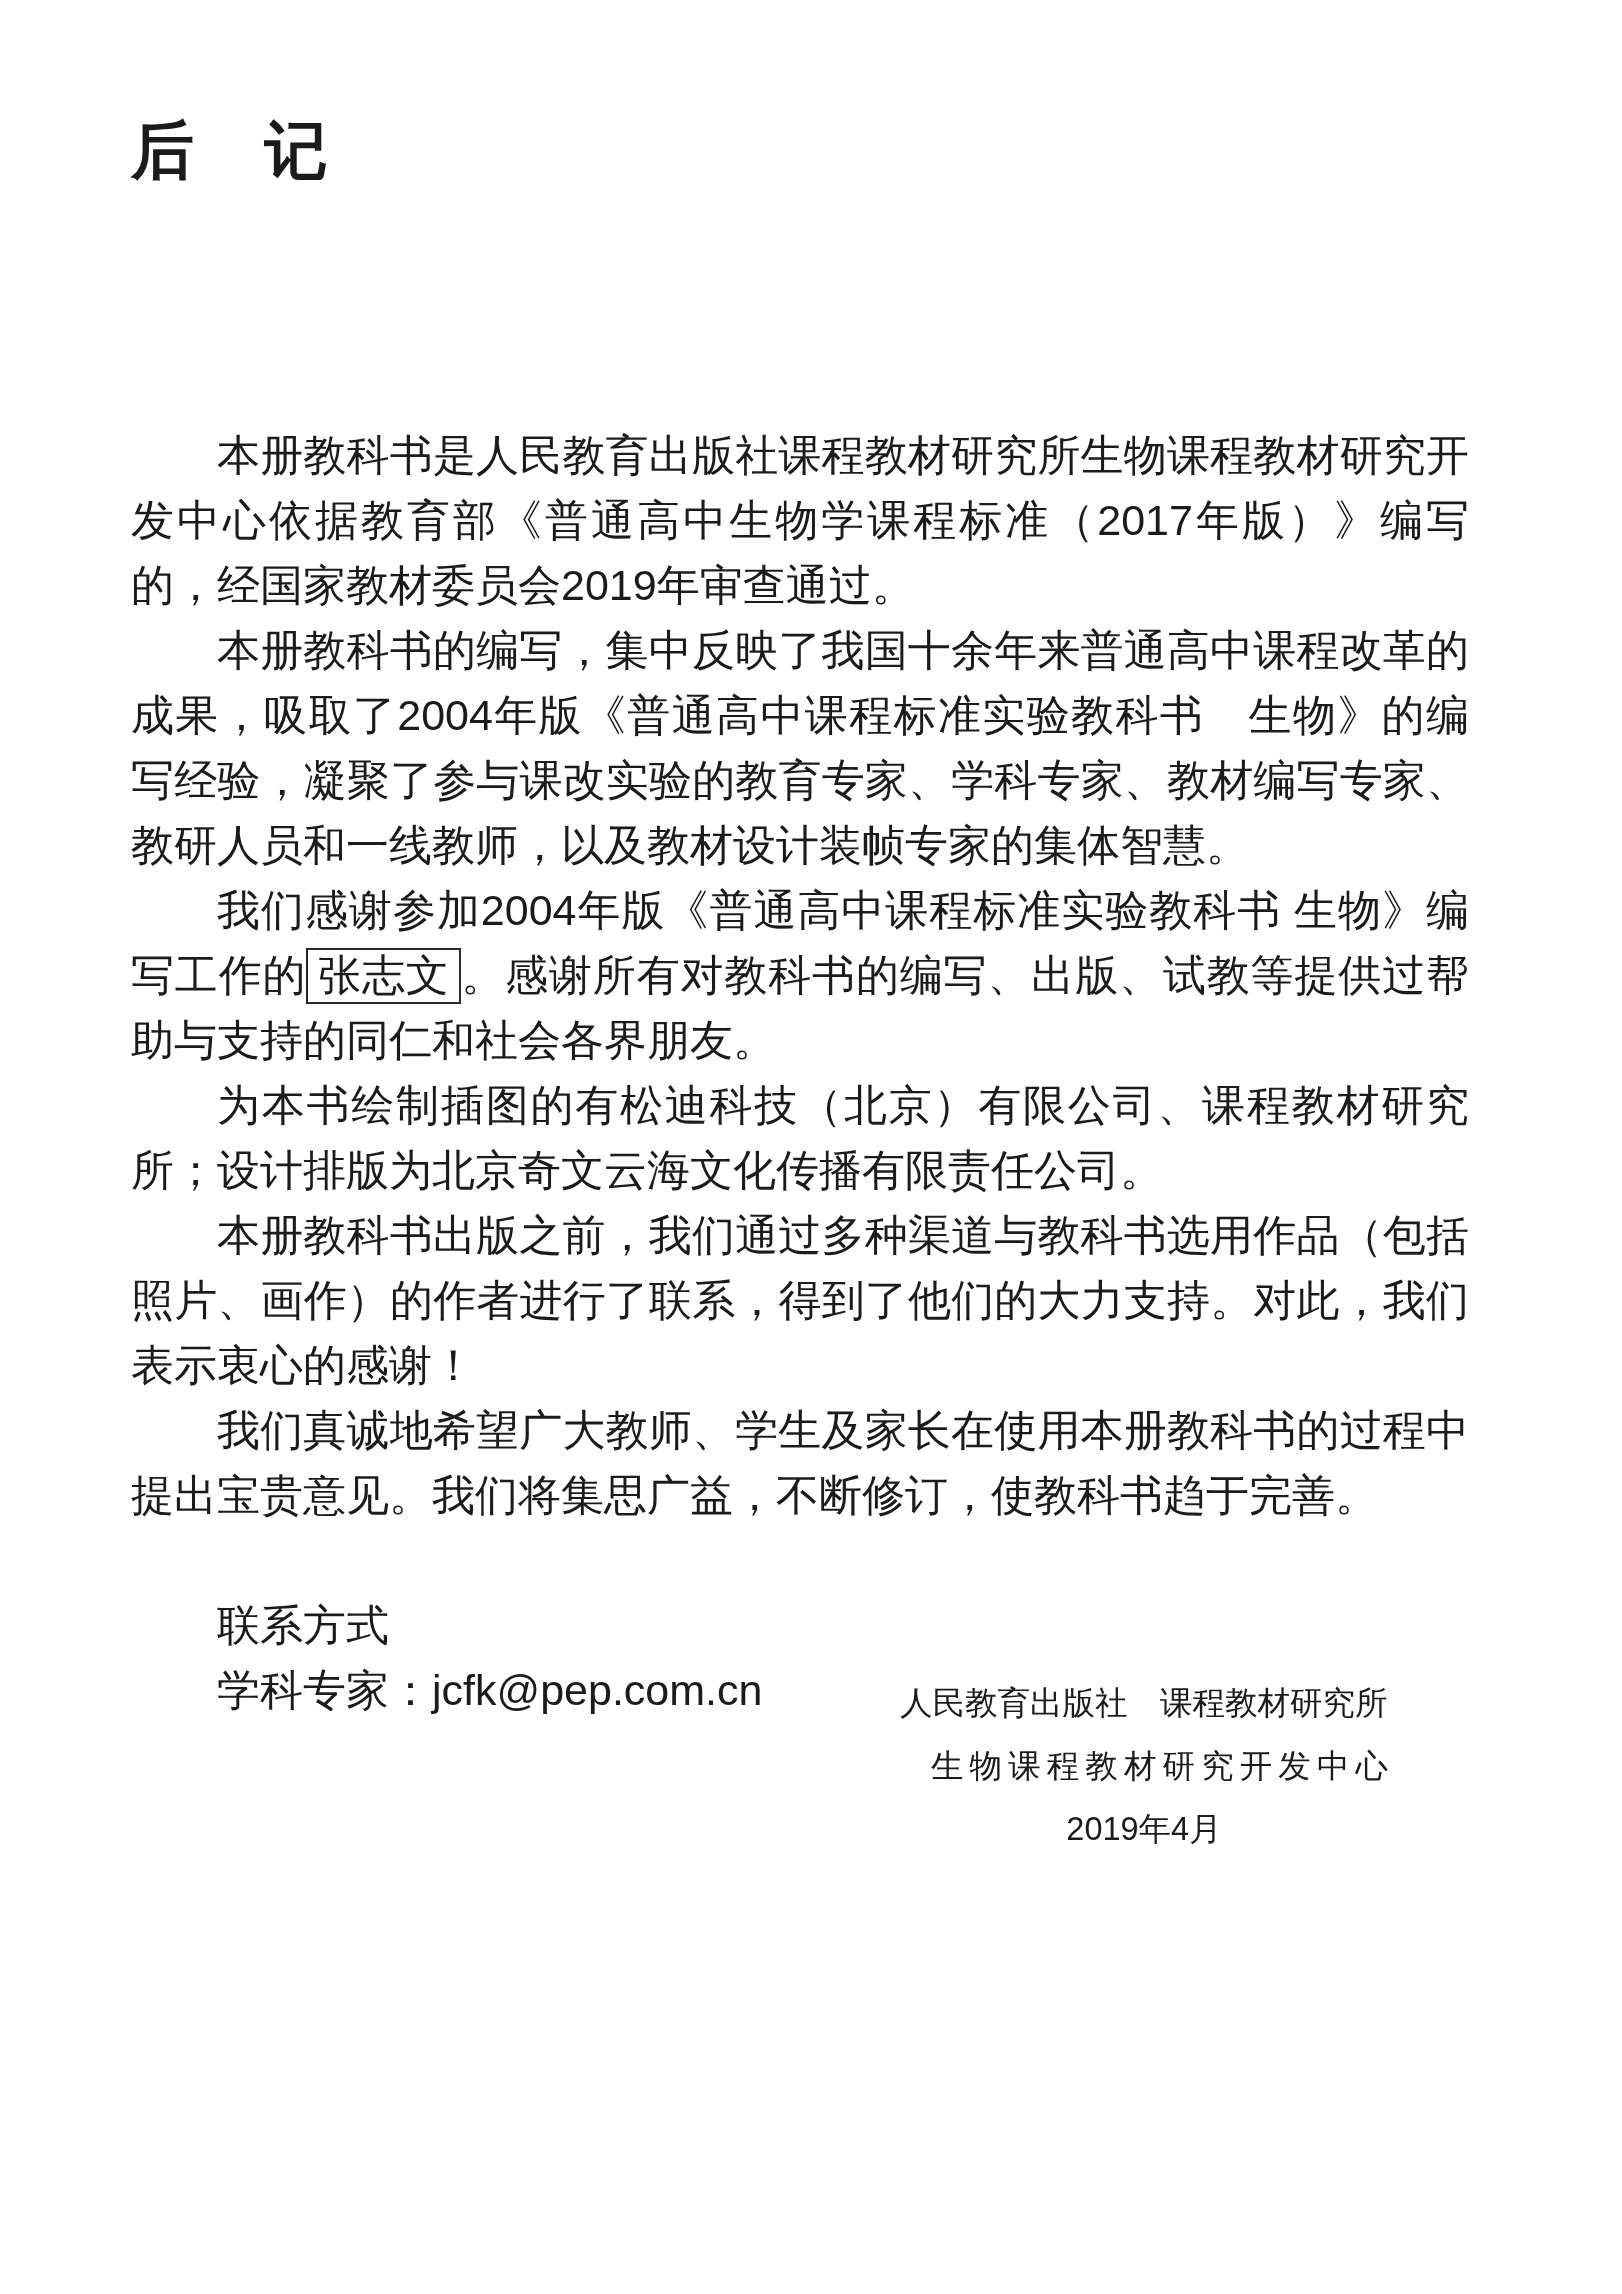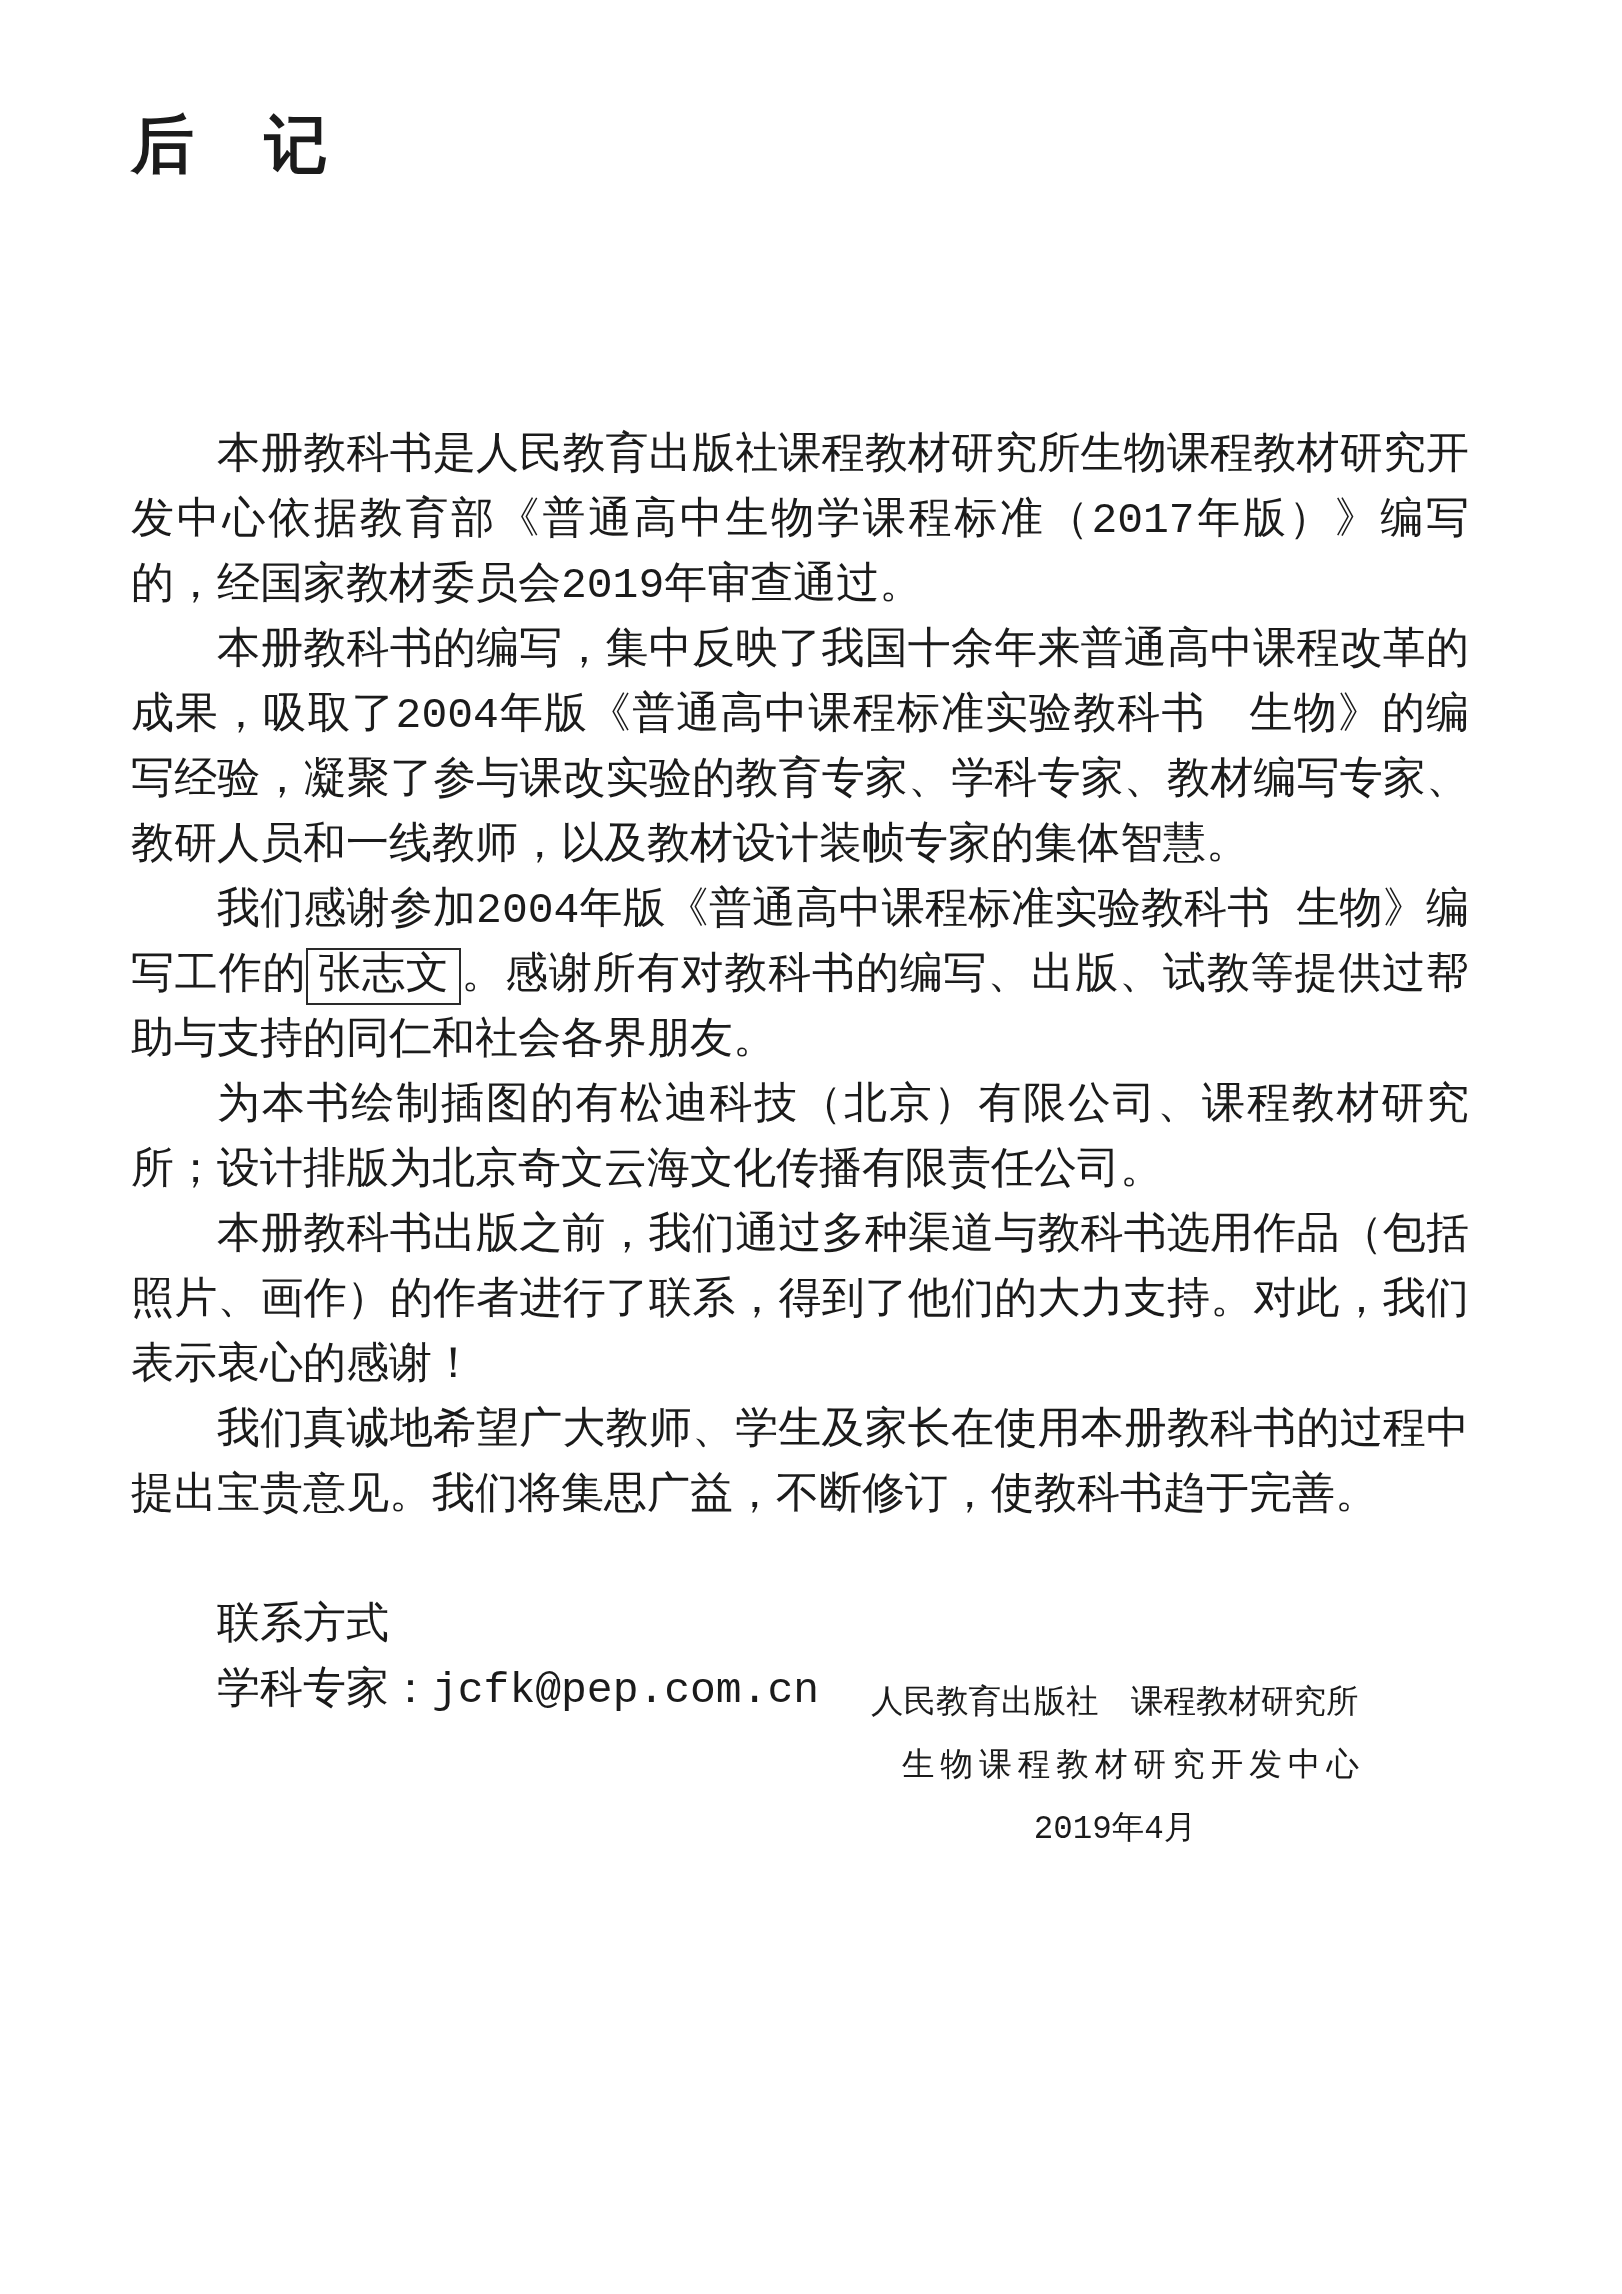--- a/index.html
+++ b/index.html
@@ -6,21 +6,21 @@
     margin: 0;
     padding: 0;
     background: #ffffff;
   }
   .page {
     position: relative;
     width: 1622px;
     height: 2294px;
     background: #ffffff;
     color: #1b1b1b;
-    font-family: Liberation Mono, monospace;
+    font-family: Liberation Sans, sans-serif;
     overflow: hidden;
   }
   .page-title {
     position: absolute;
     left: 131px;
     top: 107px;
     margin: 0;
     font-size: 63px;
     font-weight: 700;
     line-height: 86px;
@@ -46,21 +46,21 @@
     white-space: nowrap;
   }
   .contact {
     margin-top: 65px;
   }
   .contact-line {
     text-indent: 2em;
   }
   .signature {
     position: absolute;
-    left: 871px;
+    left: 900px;
     top: 1672px;
     width: 488px;
     font-size: 32.5px;
     line-height: 63px;
   }
   .sig-line1 {
     text-align: left;
     white-space: nowrap;
   }
   .sig-line2 {

